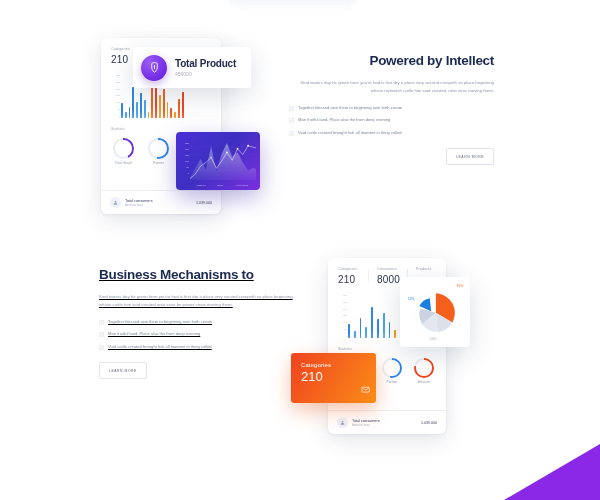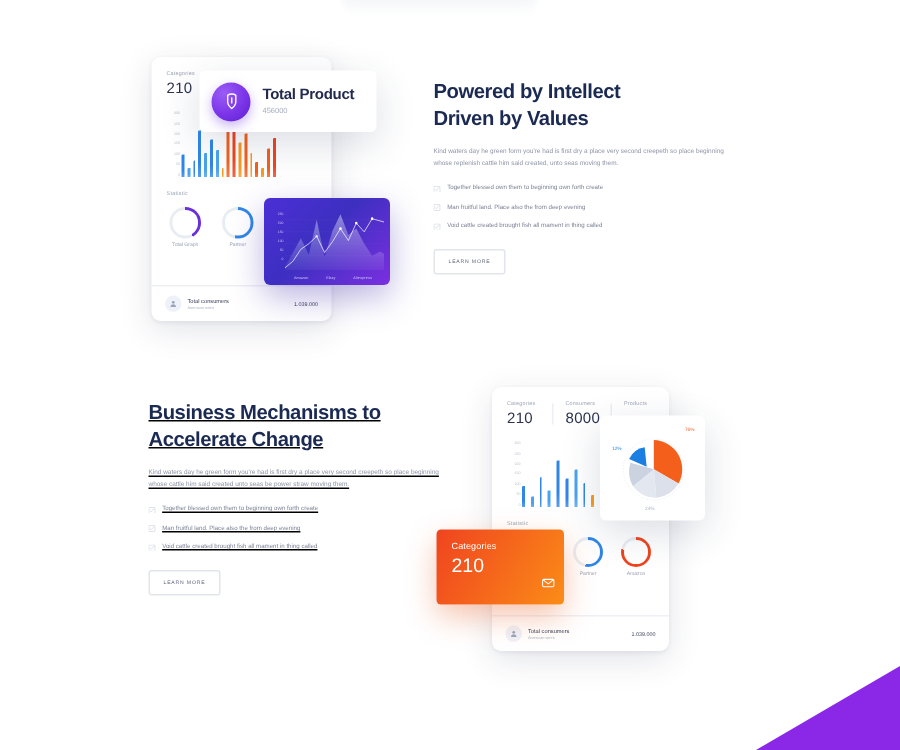--- a/index.html
+++ b/index.html
@@ -278,24 +278,23 @@
           <path d="M12 3c3 0 5 1.6 5 1.6V13c0 4-5 8-5 8s-5-4-5-8V4.6S9 3 12 3z" fill="none" stroke="#ffffff" stroke-width="1.7" stroke-linejoin="round"></path>
         <path d="M12 8v6" stroke="#ffffff" stroke-width="1.7" stroke-linecap="round"></path>
         </svg>
     </div>
     <div class="ptxt">
       <div class="ptitle">Total Product</div>
       <div class="pvalue">456000</div>
     </div>
   </div>
 
-  <div class="txt-block" style="left:289px; top:52px; width:205px;">
+  <div class="txt-block" style="left:289px; top:52px; width:205px;text-align:right;">
     <div class="heading">
       <div>Powered by Intellect</div>
-      <div>Driven by Values</div>
     </div>
     <div class="para">Kind waters day he green form you're had is first dry a place very second creepeth so place beginning whose replenish cattle him said created, unto seas moving them.</div>
     <div class="checklist" id="chk1">
         <div class="check-item">
        <span class="check-box">
             <svg viewBox="0 0 16 16">
               <rect x="1" y="1" width="14" height="14" rx="1.5" fill="none" stroke="#c3c9d6" stroke-width="1.3"></rect>
   <path d="M4 8.4l2.6 2.6L12.2 4" fill="none" stroke="#c3c9d6" stroke-width="1.3" stroke-linecap="round" stroke-linejoin="round"></path>
             </svg>
           </span>
@@ -319,21 +318,20 @@
           </span>
        <span class="check-txt">Void cattle created brought fish all mament in thing called</span>
      </div>
       </div>
     <div class="learn-btn">LEARN MORE</div>
   </div>
 
   <div class="txt-block" style="left:99px; top:266px; width:205px;text-decoration:underline;">
     <div class="heading">
       <div>Business Mechanisms to</div>
-      <div>Accelerate Change</div>
     </div>
     <div class="para">Kind waters day he green form you're had is first dry a place very second creepeth so place beginning whose cattle him said created unto seas be power straw moving them.</div>
     <div class="checklist" id="chk2">
         <div class="check-item">
        <span class="check-box">
             <svg viewBox="0 0 16 16">
               <rect x="1" y="1" width="14" height="14" rx="1.5" fill="none" stroke="#c3c9d6" stroke-width="1.3"></rect>
   <path d="M4 8.4l2.6 2.6L12.2 4" fill="none" stroke="#c3c9d6" stroke-width="1.3" stroke-linecap="round" stroke-linejoin="round"></path>
             </svg>
           </span>

